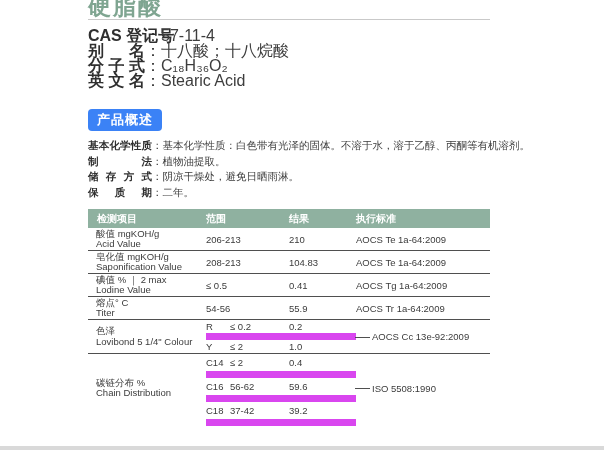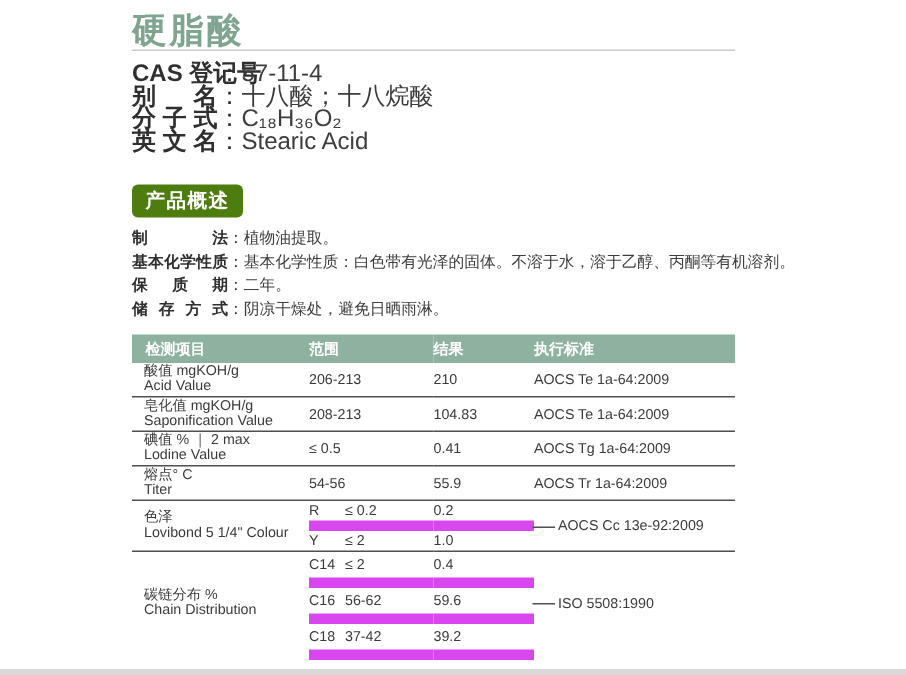--- a/index.html
+++ b/index.html
@@ -1,21 +1,21 @@
 <!DOCTYPE html>
 <html><head>
 <meta charset="utf-8">
 <style>
   html,body { margin:0; padding:0; }
   body {
     width:604px; height:450px; overflow:hidden; position:relative;
     background:#ffffff; color:#3d3d3d;
     font-family:"Liberation Sans","DejaVu Sans",sans-serif;
   }
-  .content { position:absolute; left:88px; top:14px; width:500px; }
+  .content { position:absolute; left:88px; top:0; width:500px; }
 
   .title {
     margin-top:-6px; font-size:23px; line-height:24px; font-weight:bold;
     color:#7FA591; letter-spacing:2px;
   }
   .rule { width:402px; height:0; border-top:1px solid #c9c9c9; margin-top:1px; }
 
   .info { margin-top:8px; font-size:16px; }
   .info-row { line-height:15px; white-space:nowrap; }
   .lab {
@@ -23,21 +23,21 @@
     text-align:justify; text-align-last:justify; vertical-align:top;
   }
   .lab2 {
     display:inline-block; width:64px; font-weight:bold; color:#2f2f2f;
     text-align:justify; text-align-last:justify; vertical-align:top;
   }
   .sep { color:#2f2f2f; }
   .val { color:#3d3d3d; }
 
   .badge {
-    display:inline-block; background:#4d7c0f; color:#ffffff; font-weight:bold;
+    display:inline-block; background:#3b82f6; color:#ffffff; font-weight:bold;
     font-size:13px; line-height:14px; padding:4px 9px; border-radius:4px;
     letter-spacing:1px;
   }
   .badge-overview { margin-top:21px; }
   .badge-quality { margin-top:21px; }
   .overview { margin-top:7px; font-size:10.5px; }
   .ov-row { line-height:15.5px; white-space:nowrap; }
 
   table.spec {
     margin-top:9px; border-collapse:collapse; width:402px;
@@ -85,30 +85,30 @@
     </div>
     <div class="info-row">
       <span class="lab">英文名</span><span class="sep">：</span><span class="val">Stearic Acid</span>
     </div>
   </div>
 
   <div class="badge badge-overview">产品概述</div>
 
   <div class="overview">
     <div class="ov-row">
+      <span class="lab2">基本化学性质</span><span class="sep">：</span><span class="val">基本化学性质：白色带有光泽的固体。不溶于水，溶于乙醇、丙酮等有机溶剂。</span>
+    </div>
+    <div class="ov-row">
       <span class="lab2">制法</span><span class="sep">：</span><span class="val">植物油提取。</span>
     </div>
     <div class="ov-row">
-      <span class="lab2">基本化学性质</span><span class="sep">：</span><span class="val">基本化学性质：白色带有光泽的固体。不溶于水，溶于乙醇、丙酮等有机溶剂。</span>
+      <span class="lab2">储存方式</span><span class="sep">：</span><span class="val">阴凉干燥处，避免日晒雨淋。</span>
     </div>
     <div class="ov-row">
       <span class="lab2">保质期</span><span class="sep">：</span><span class="val">二年。</span>
-    </div>
-    <div class="ov-row">
-      <span class="lab2">储存方式</span><span class="sep">：</span><span class="val">阴凉干燥处，避免日晒雨淋。</span>
     </div>
   </div>
 
 
   <table class="spec">
     <colgroup>
         <col class="c1">
         <col class="c2">
         <col class="c3">
         <col class="c4">

